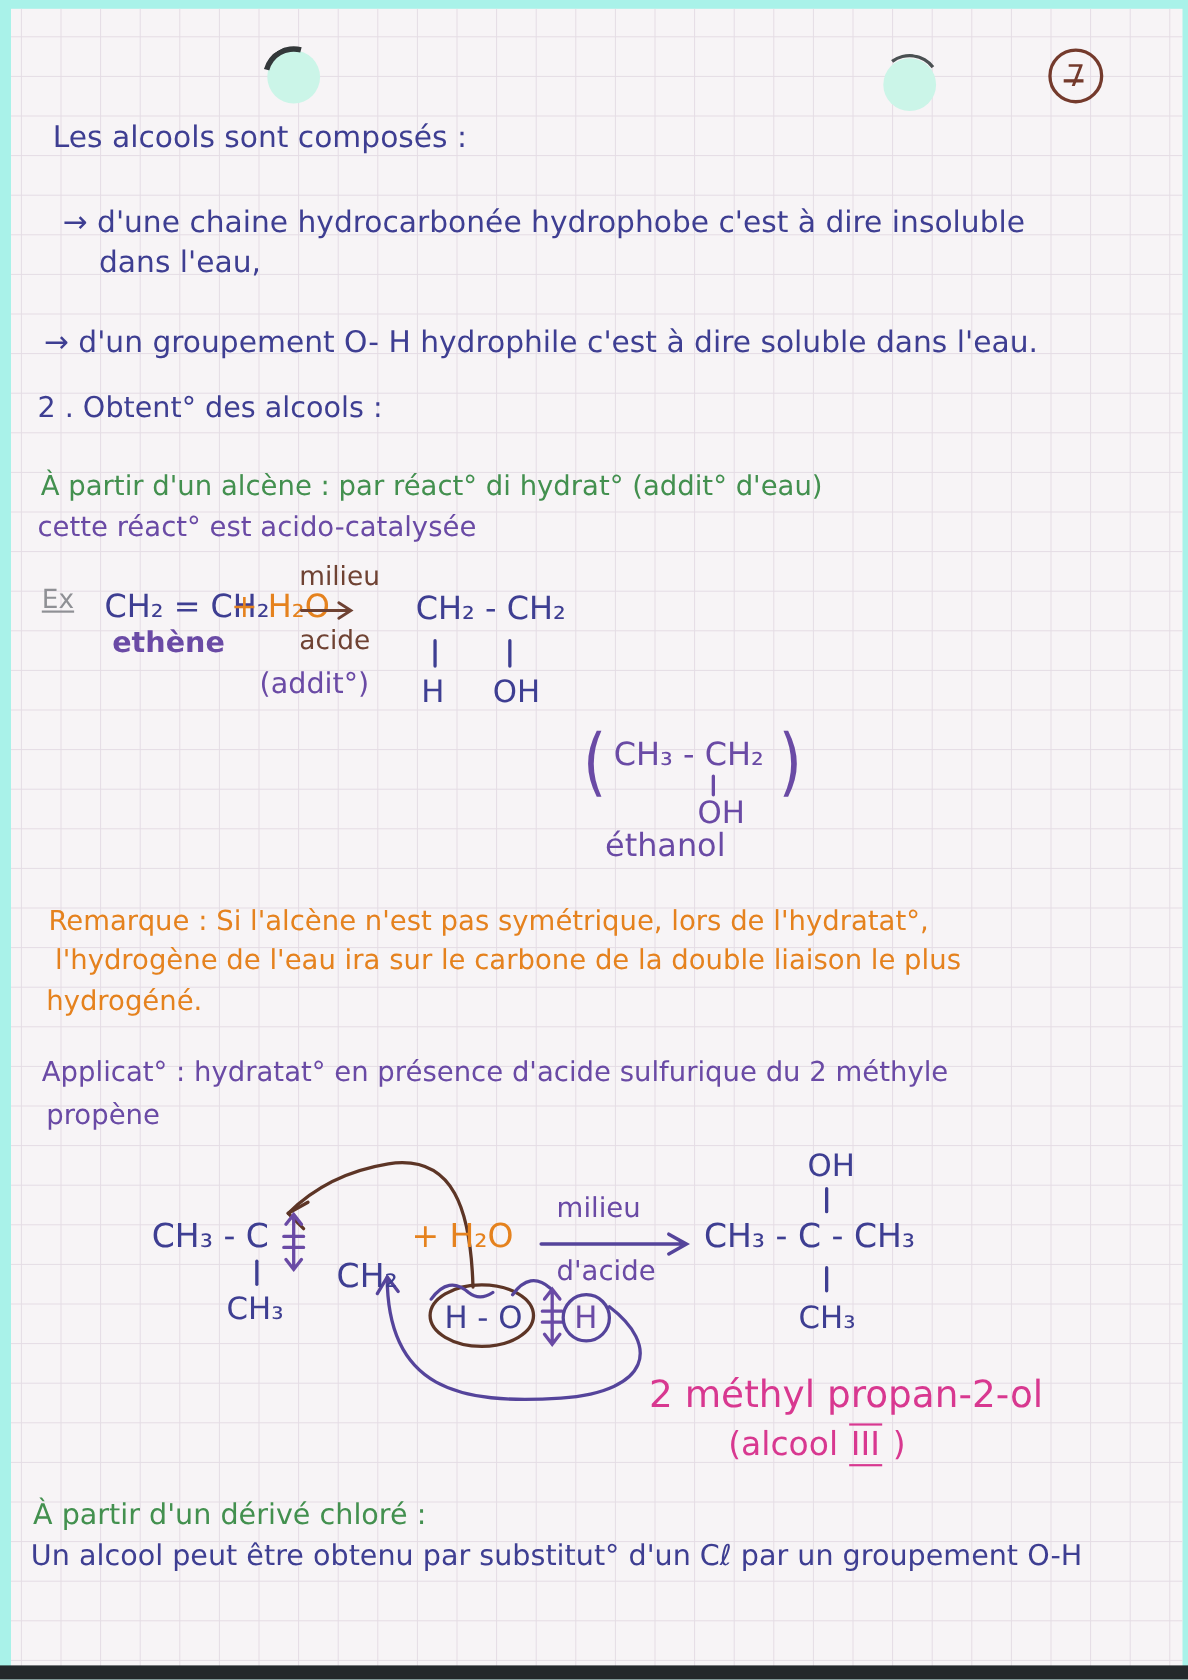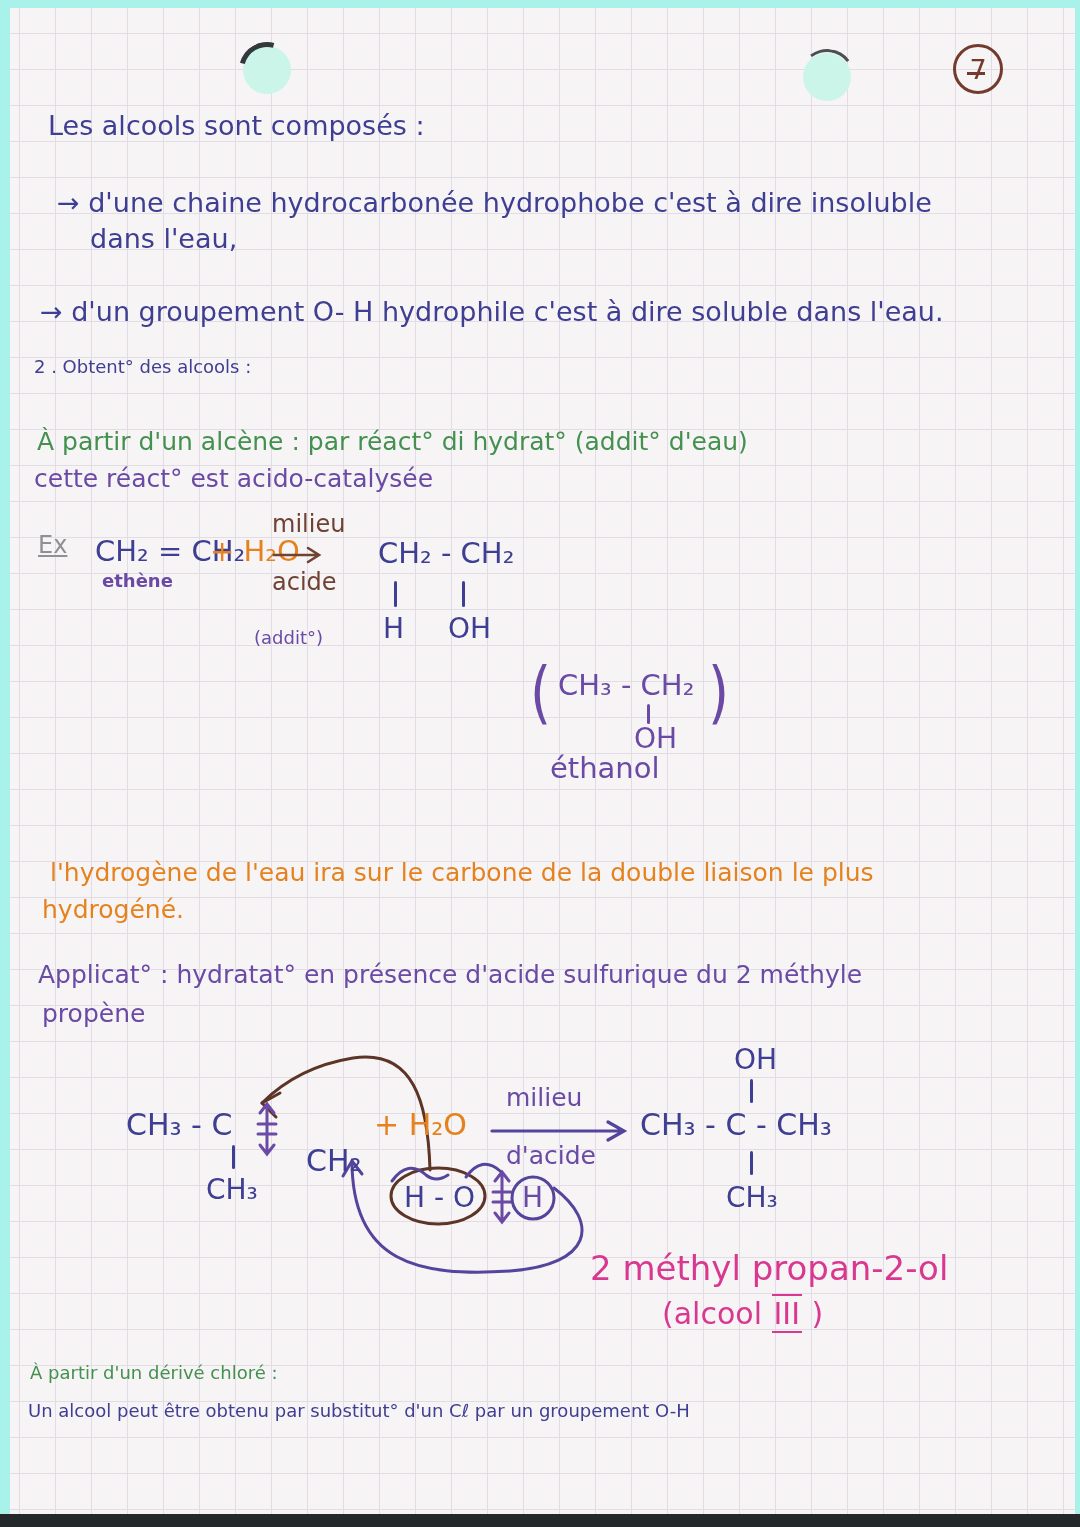--- a/index.html
+++ b/index.html
@@ -22,21 +22,21 @@
     background:#24282b;
   }
   .abs{position:absolute;line-height:1.05;white-space:nowrap;}
   .ink-blue{color:#3e3e92;}
   .ink-purple{color:#6a4aa5;}
   .ink-green{color:#43904f;}
   .ink-orange{color:#e5821e;}
   .ink-brown{color:#6f4233;}
   .ink-pink{color:#d83890;}
   .ink-gray{color:#8f9095;}
-  .t27{font-size:27px;} .t26{font-size:18px;} .t25{font-size:25px;}
+  .t27{font-size:27px;} .t26{font-size:26px;} .t25{font-size:25px;}
   .t28{font-size:28px;} .t29{font-size:29px;} .t30{font-size:30px;}
   .t24{font-size:24px;} .t34{font-size:34px;}
   .badge{
     position:absolute;left:943px;top:36px;width:44px;height:44px;
     border:3px solid #743a2c;border-radius:50%;color:#743a2c;
     display:flex;align-items:center;justify-content:center;
     font-size:27px;
   }
   .badge .bar{position:absolute;left:11px;top:25px;width:18px;height:2.5px;background:#743a2c;}
   .hole{position:absolute;width:48px;height:48px;border-radius:50%;background:#cbf5e8;}
@@ -77,34 +77,35 @@
 
     <span class="abs ink-gray t24" style="left:28px;top:525px;text-decoration:underline;">Ex</span>
     <span class="abs ink-blue t29" style="left:85px;top:528px;">CH₂ = CH₂</span>
     <span class="abs ink-purple t26" style="left:92px;top:564px;font-weight:bold;">ethène</span>
     <span class="abs ink-orange t29" style="left:200px;top:528px;">+ H₂O</span>
     <span class="abs ink-brown t24" style="left:262px;top:504px;">milieu</span>
     <svg style="left:260px;top:536px;" width="58" height="22" viewBox="0 0 58 22">
       <path d="M4 11 L48 11 M38 4 L49 11 L38 18" stroke="#6f4233" stroke-width="2.6" stroke-linecap="round"></path>
     </svg>
     <span class="abs ink-brown t24" style="left:262px;top:562px;">acide</span>
-    <span class="abs ink-purple t26" style="left:244px;top:601px;margin-top:20px;">(addit°)</span>
+    <span class="abs ink-purple t26" style="left:226px;top:601px;">(addit°)</span>
     <span class="abs ink-blue t29" style="left:368px;top:530px;">CH₂ - CH₂</span>
     <div class="bond" style="left:384px;top:573px;height:26px;"></div>
     <div class="bond" style="left:452px;top:573px;height:26px;"></div>
     <span class="abs ink-blue t28" style="left:373px;top:606px;">H</span>
     <span class="abs ink-blue t28" style="left:438px;top:606px;">OH</span>
 
     <span class="abs ink-purple paren" style="left:520px;top:650px;">(</span>
     <span class="abs ink-purple t29" style="left:548px;top:662px;">CH₃ - CH₂</span>
     <span class="abs ink-purple paren" style="left:698px;top:650px;">)</span>
     <div class="bond" style="left:637px;top:696px;height:20px;background:#6a4aa5;"></div>
     <span class="abs ink-purple t28" style="left:624px;top:716px;">OH</span>
     <span class="abs ink-purple t29" style="left:540px;top:745px;">éthanol</span>
 
+    <span class="abs ink-orange t25" style="left:34px;top:816px;">Remarque : Si l'alcène n'est pas symétrique, lors de l'hydratat°,</span>
     <span class="abs ink-orange t25" style="left:40px;top:852px;">l'hydrogène de l'eau ira sur le carbone de la double liaison le plus</span>
     <span class="abs ink-orange t25" style="left:32px;top:889px;">hydrogéné.</span>
 
     <span class="abs ink-purple t25" style="left:28px;top:954px;">Applicat° : hydratat° en présence d'acide sulfurique du 2 méthyle</span>
     <span class="abs ink-purple t25" style="left:32px;top:993px;">propène</span>
 
     <div class="abs" style="left:0;top:1035px;width:1070px;height:300px;">
 
       <svg style="left:120px;top:0;" width="760" height="260" viewBox="0 0 760 260">
 
@@ -124,21 +125,21 @@
         </g>
 
         <circle cx="403" cy="155" r="21" stroke="#55449b" stroke-width="3"></circle>
 
         <path d="M424 145 C470 180, 462 222, 380 228 C288 234, 222 220, 222 118" stroke="#55449b" stroke-width="3" stroke-linecap="round"></path>
         <path d="M222 118 L213 133 M222 118 L232 131" stroke="#55449b" stroke-width="3" stroke-linecap="round"></path>
 
         <path d="M262 138 Q278 116, 296 132 Q306 140, 318 132 M336 134 Q352 112, 370 128" stroke="#55449b" stroke-width="3" stroke-linecap="round"></path>
       </svg>
 
-      <span class="abs ink-blue t30" style="left:116px;top:66px;">CH₃ - C</span>
+      <span class="abs ink-blue t30" style="left:128px;top:66px;">CH₃ - C</span>
       <span class="abs ink-blue t30" style="left:296px;top:66px;margin-top:36px;">CH₂</span>
       <span class="abs ink-orange t30" style="left:364px;top:66px;">+ H₂O</span>
       <span class="abs ink-purple t25" style="left:496px;top:42px;">milieu</span>
       <span class="abs ink-purple t25" style="left:496px;top:100px;">d'acide</span>
       <div class="bond" style="left:222px;top:102px;height:24px;"></div>
       <span class="abs ink-blue t28" style="left:196px;top:132px;">CH₃</span>
       <span class="abs ink-blue t28" style="left:394px;top:140px;">H - O</span>
       <span class="abs ink-purple t28" style="left:512px;top:140px;">H</span>
 
       <span class="abs ink-blue t28" style="left:724px;top:2px;">OH</span>

